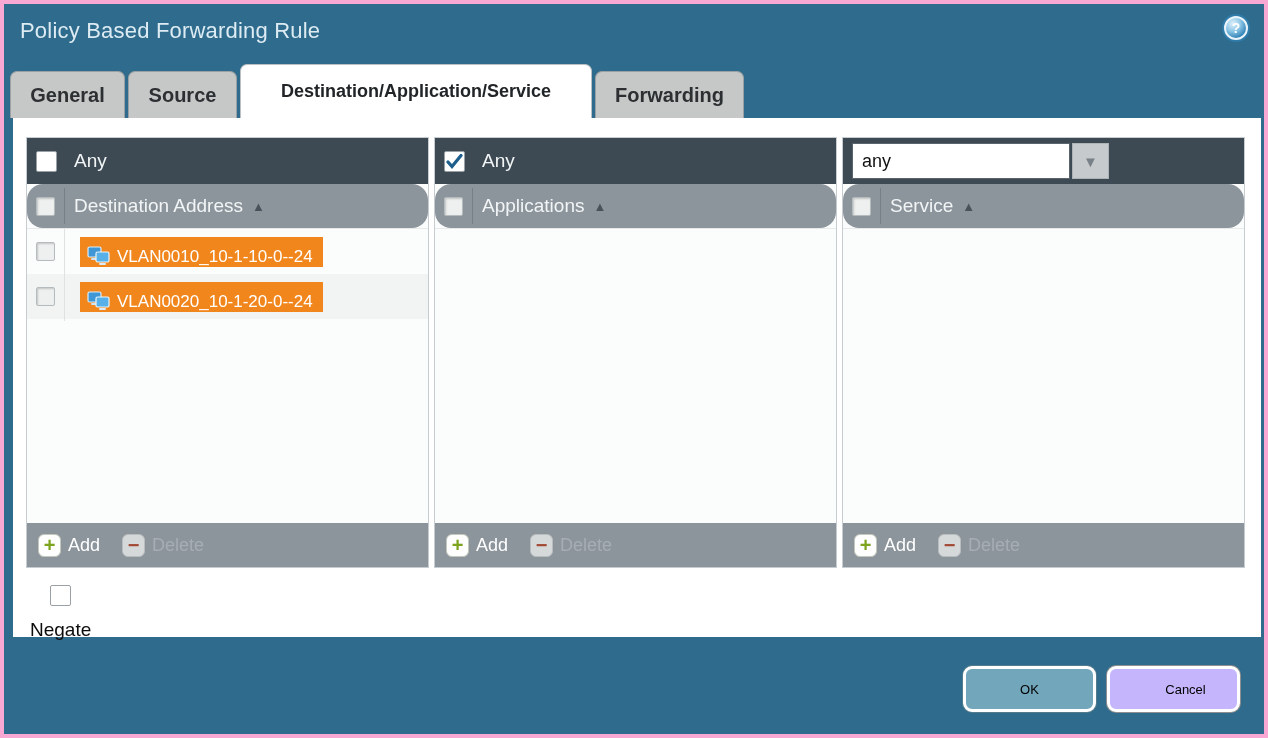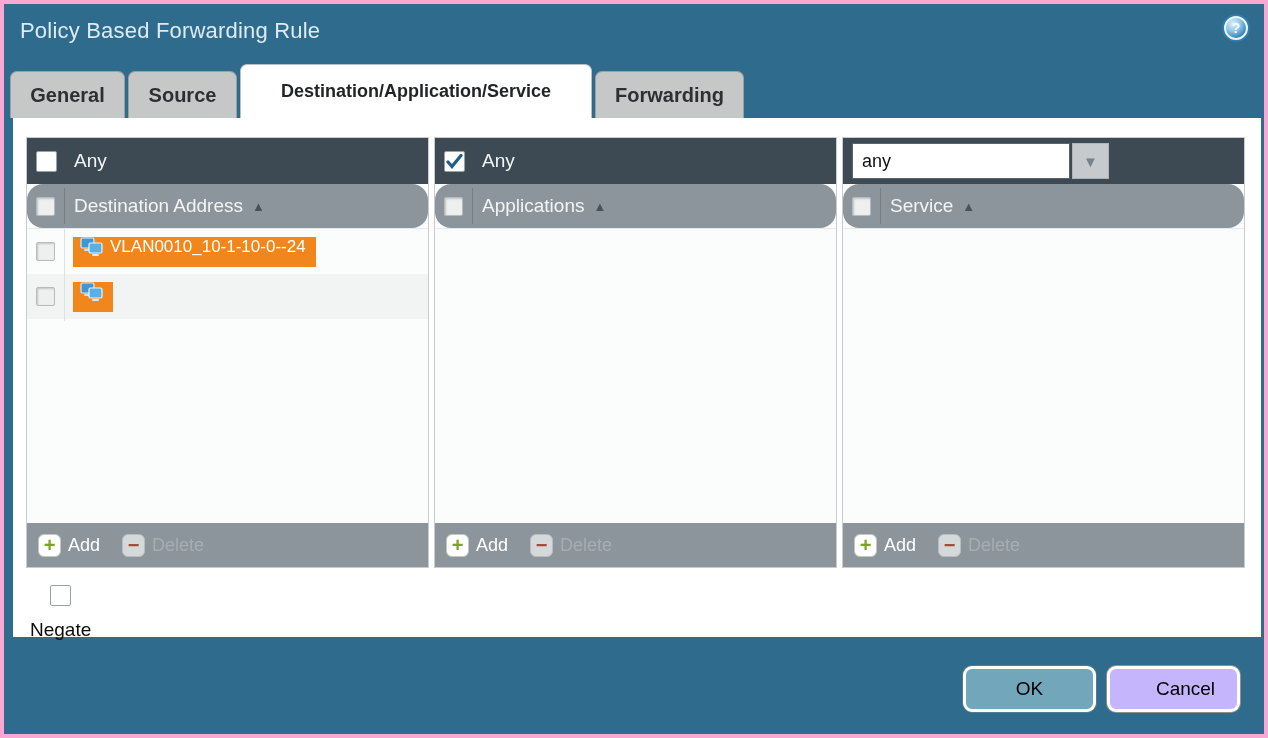--- a/index.html
+++ b/index.html
@@ -47,21 +47,21 @@
         display:inline-flex; align-items:center; justify-content:center; cursor:pointer; flex:0 0 auto; }
   .cb.dim { width:19px; height:19px; background:#eef0f0; border-color:#b6bbbe;
             box-shadow:inset 1px 1px 2px rgba(0,0,0,.18); }
   .cb svg { display:block; }
   .cbcell { width:37px; display:flex; justify-content:center; flex:0 0 auto; }
 
   
   .body { flex:1 1 auto; background:#fbfcfc; position:relative; overflow:hidden; border-top:1px solid #e7e9ea; }
   .row { height:45px; display:flex; align-items:center; }
   .row.alt { background:#f2f3f3; }
-  .badge { margin-left:9px; height:30px; background:#f1861d; display:flex; align-items:flex-start;
+  .badge { margin-left:16px; height:30px; background:#f1861d; display:flex; align-items:flex-end;
            padding:0 10px 0 7px; gap:7px; }
   .badge span { color:#fff; font-size:17px; }
   .row-sep { position:absolute; left:37px; top:0; height:92px; width:1px; background:#dfe2e3; }
 
   
   .pfoot { height:44px; background:#8d959c; display:flex; align-items:center; padding-left:11px; gap:22px; flex:0 0 auto; }
   .tool { display:flex; align-items:center; gap:7px; cursor:pointer; background:none; border:none; }
   .tico { width:23px; height:23px; border-radius:6px; display:flex; align-items:center; justify-content:center;
           font-size:20px; font-weight:bold; line-height:1; }
   .tico.add { background:#fdfefd; border:1px solid #c3c8bc; color:#7da41f; }
@@ -75,21 +75,21 @@
               font-size:18px; padding-left:9px; display:flex; align-items:center; }
   .dd-btn { width:37px; height:36px; margin-left:2px; background:#c6cacc; border:1px solid #aeb3b6;
             display:flex; align-items:center; justify-content:center; color:#798188; font-size:15px; cursor:pointer; }
 
   
   .negate { position:absolute; left:17px; top:467px; display:flex; align-items:center; gap:13px;flex-direction:column; }
   .negate .lbl { font-size:19px; color:#0c0c0c; }
 
   
   .btn { position:absolute; top:662px; width:133px; height:46px; border:3px solid #fff; border-radius:9px;
-         font-size:19px; color:#000; cursor:pointer; }
+         font-size:13px; color:#000; cursor:pointer; }
   .btn.ok { left:959px; background:#71a6bb; box-shadow:0 0 0 1px #5republic88; }
   .btn.ok { box-shadow:0 0 0 1px #557c8c; }
   .btn.cancel { left:1103px; background:#c4b5fd; box-shadow:0 0 0 1px #8f8f8f;padding-left:24px; }
 </style>
 </head>
 <body>
 
 <div class="window">
 
   <div class="title">Policy Based Forwarding Rule</div>
@@ -140,20 +140,21 @@
           <span class="cbcell">
               <span class="cb dim"></span>
             </span>
           <div class="badge">
             <svg width="23" height="21" viewBox="0 0 23 21">
               <rect x="1" y="1" width="13" height="10" rx="1.5" fill="#3f97d6" stroke="#d9edf9" stroke-width="1.2"></rect>
               <rect x="4" y="12" width="7" height="2" rx="1" fill="#cfe4f2"></rect>
               <rect x="9" y="6" width="13" height="10" rx="1.5" fill="#57b1e8" stroke="#eaf5fc" stroke-width="1.2"></rect>
               <rect x="12" y="17" width="7" height="2" rx="1" fill="#dcebf5"></rect>
             </svg>
+            <span>VLAN0020_10-1-20-0--24</span>
           </div>
         </div>
       </div>
       <div class="pfoot">
         <button class="tool">
           <span class="tico add">+</span>
           <span class="tlabel add">Add</span>
         </button>
         <button class="tool">
           <span class="tico del">−</span>

